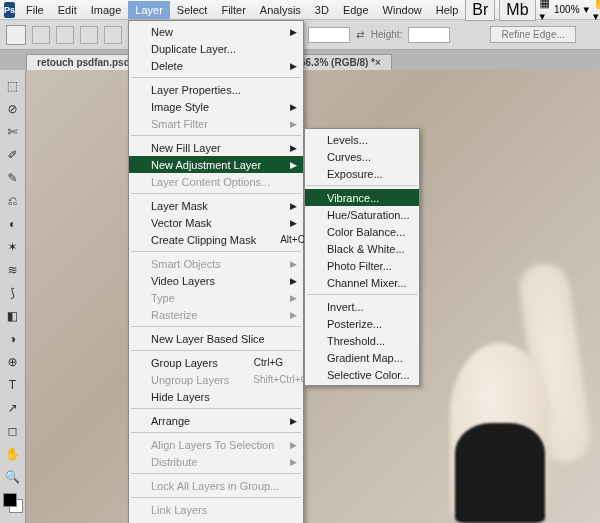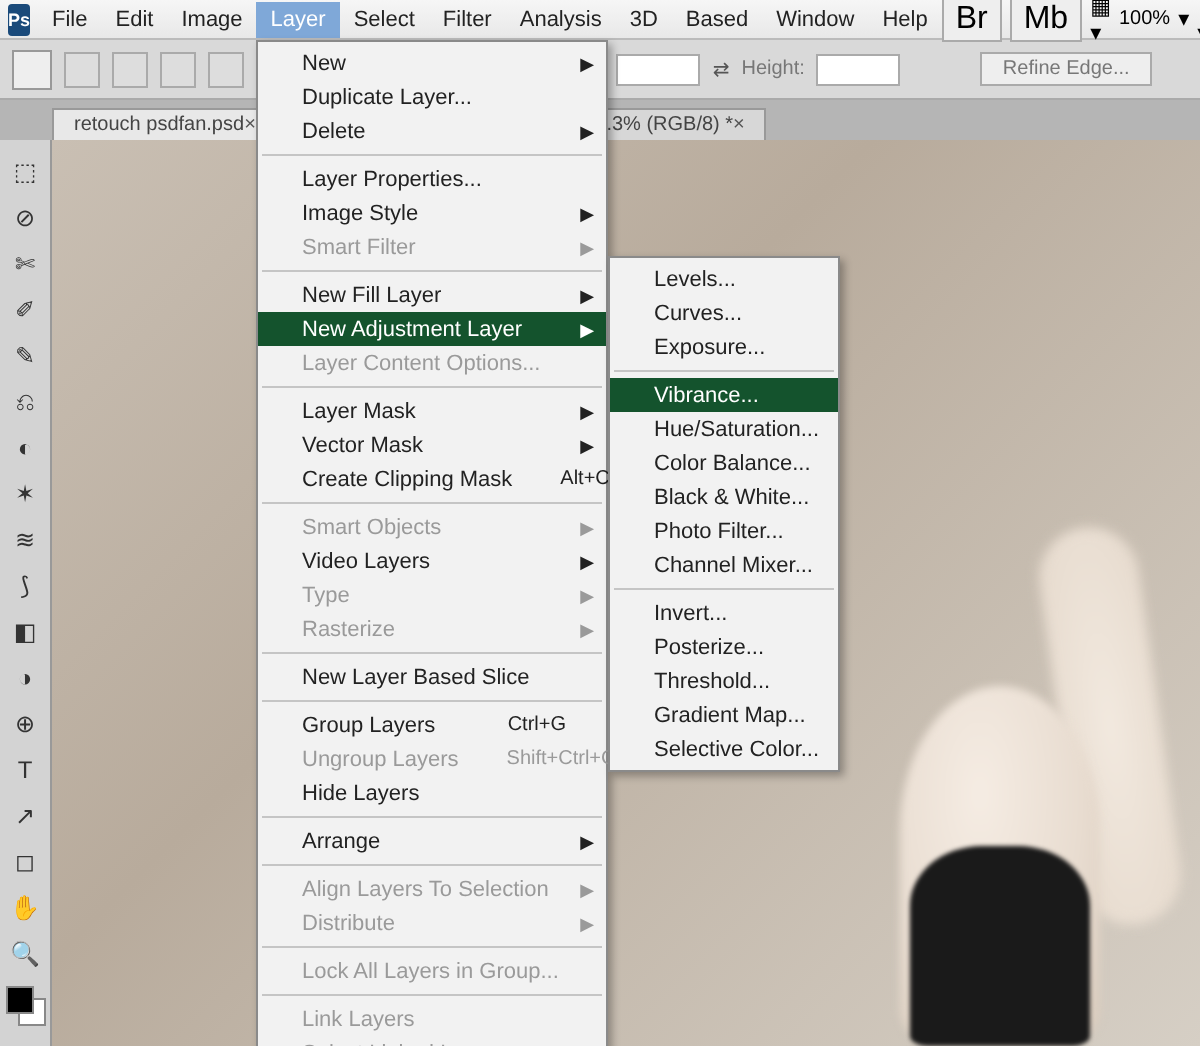--- a/index.html
+++ b/index.html
@@ -14,21 +14,21 @@
 .menubar .zoom { font-size: 10px; }
 
 .optionsbar { height: 30px; background: #d9d9d9; border-bottom: 1px solid #aaa; display: flex; align-items: center; padding-left: 6px; gap: 6px; font-size: 10px; color: #555; position: relative; z-index: 4; }
 .optionsbar .swatch { width: 20px; height: 20px; background: #eee; border: 1px solid #999; }
 .optionsbar .icon-slot { width: 18px; height: 18px; background: #ddd; border: 1px solid #aaa; }
 .optionsbar .lbl { color: #777; }
 .optionsbar .field { width: 42px; height: 16px; background: #fff; border: 1px solid #aaa; }
 .optionsbar .refine { margin-left: 34px; padding: 2px 10px; border: 1px solid #aaa; background: #eee; color: #777; }
 
 .tabstrip { height: 20px; background: #b5b5b5; display: flex; align-items: flex-end; padding-left: 26px; position: relative; z-index: 3; }
-.tab { background: #d7d7d7; border: 1px solid #999; border-bottom: none; padding: 2px 10px; font-size: 10px; color: #444; margin-right: 2px; display: flex; align-items: flex-end; gap: 0; }
+.tab { background: #d7d7d7; border: 1px solid #999; border-bottom: none; padding: 2px 10px; font-size: 10px; color: #444; margin-right: 2px; display: flex; align-items: flex-end; gap: 0; font-weight: bold; }
 .tab .x { font-size: 10px; color: #555; }
 .tab.active { background: #e8e8e8; }
 .toolbox { position: absolute; left: 0; top: 50px; width: 26px; bottom: 0; background: #d3d3d3; border-right: 1px solid #999; z-index: 2; display: flex; flex-direction: column; align-items: center; padding-top: 2px; gap: 1px; }
 .toolbox .tool { width: 22px; height: 22px; display: flex; align-items: center; justify-content: center; font-size: 12px; color: #333; }
 .toolbox .fgbg { width: 20px; height: 20px; position: relative; margin-top: 4px; }
 .toolbox .fg { position: absolute; left: 0; top: 0; width: 14px; height: 14px; background: #000; border: 1px solid #888; }
 .toolbox .bg { position: absolute; right: 0; bottom: 0; width: 14px; height: 14px; background: #fff; border: 1px solid #888; }
 
 .canvas { position: absolute; left: 26px; top: 70px; right: 0; bottom: 0; background: linear-gradient(135deg,#c9bfb3 0%,#b8ab9c 40%,#d6cfc5 100%); overflow: hidden; }
 .figure { position: absolute; right: 20px; bottom: 0; width: 180px; height: 280px; }
@@ -54,21 +54,21 @@
   <div class="ps-icon">Ps</div>
   <div id="menu-items" style="display: flex;">
       <div class="mi">File</div>
       <div class="mi">Edit</div>
       <div class="mi">Image</div>
       <div class="mi open">Layer</div>
       <div class="mi">Select</div>
       <div class="mi">Filter</div>
       <div class="mi">Analysis</div>
       <div class="mi">3D</div>
-      <div class="mi">Based</div>
+      <div class="mi">Edge</div>
       <div class="mi">Window</div>
       <div class="mi">Help</div>
     </div>
   <div class="right">
     <span class="rbtn">Br</span>
     <span class="rbtn">Mb</span>
     <span>▦ ▾</span>
     <span class="zoom">100%</span>
     <span>▾</span>
     <span>✋ ▾</span>

